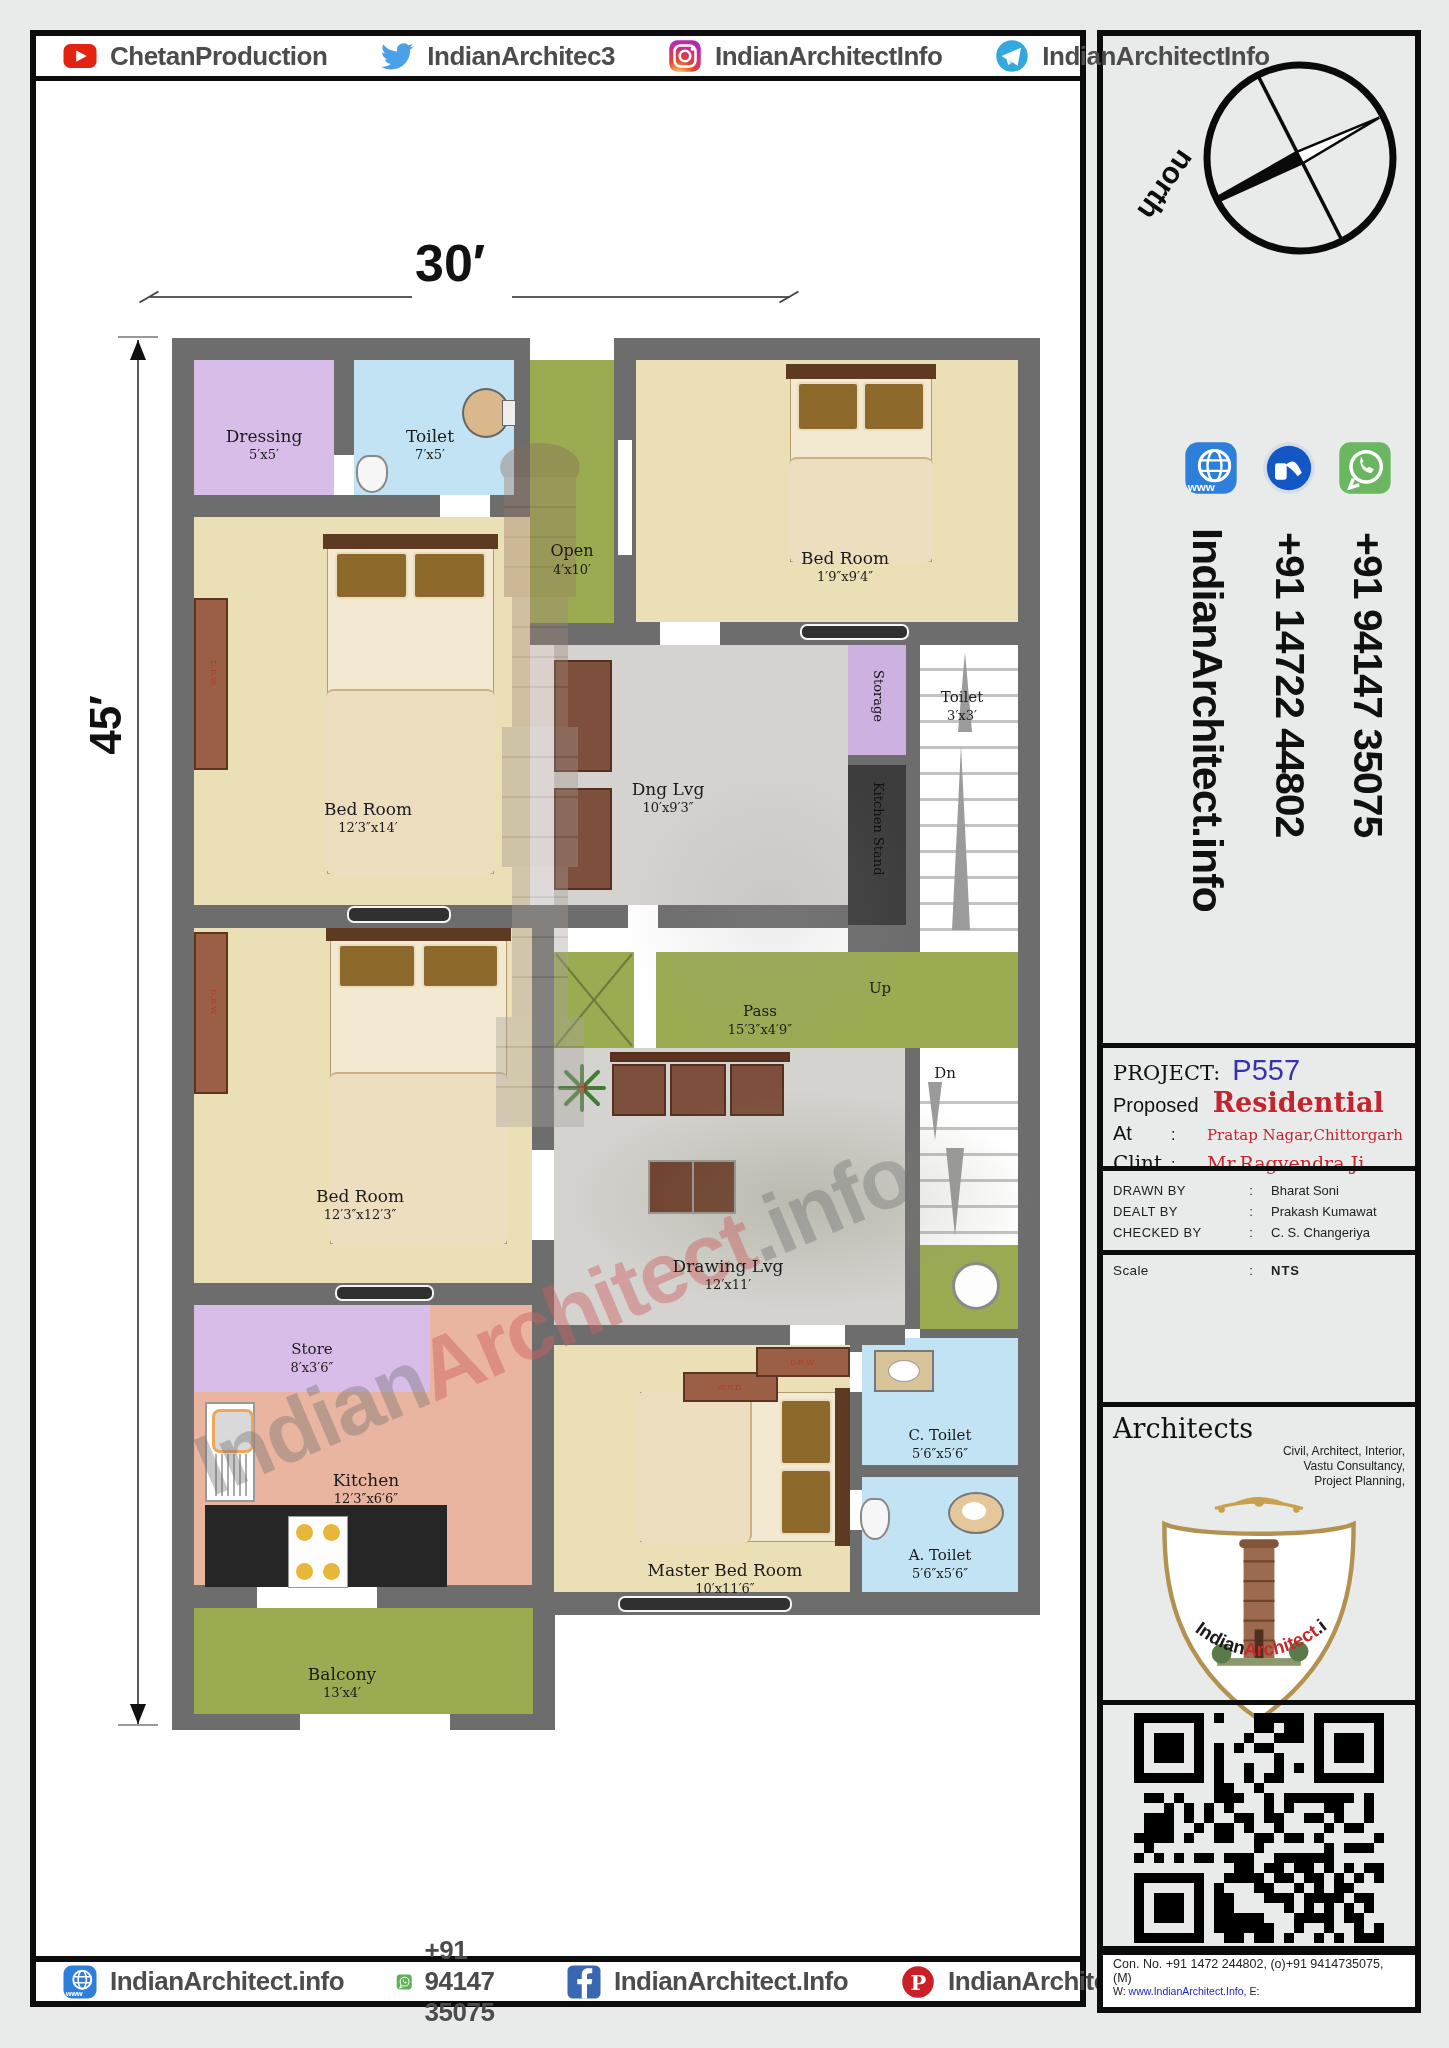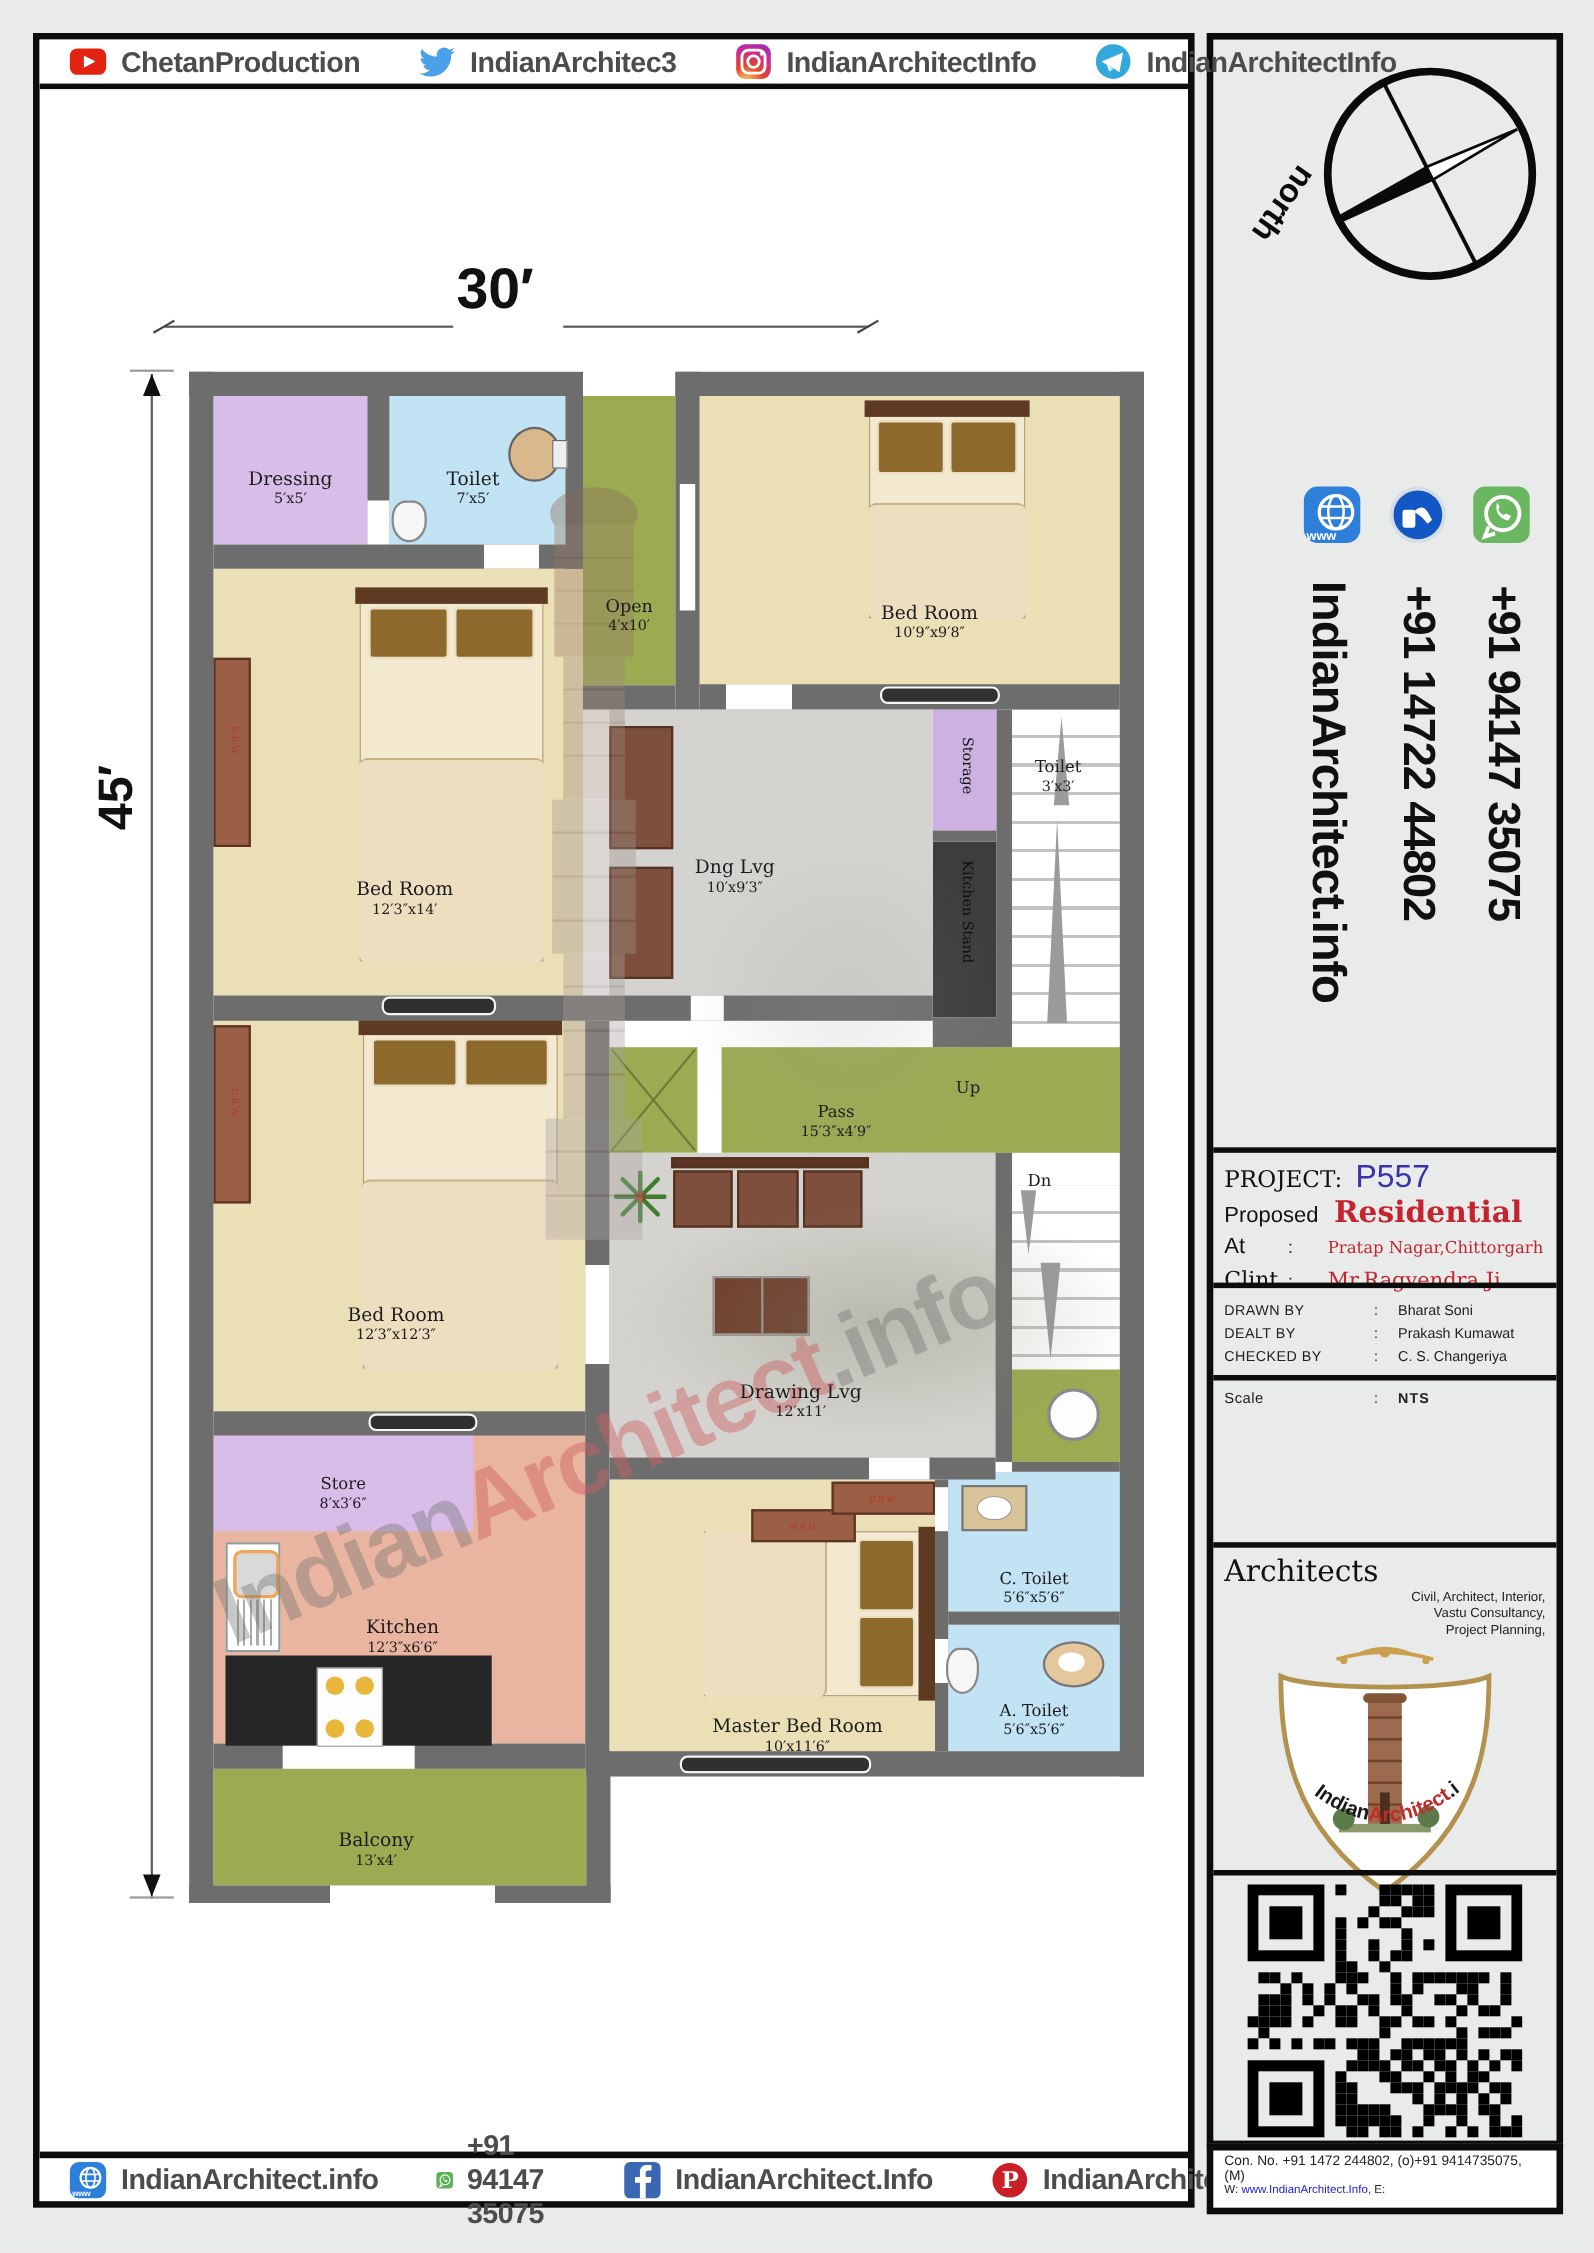--- a/index.html
+++ b/index.html
@@ -340,21 +340,21 @@
   <div class="rlabel" style="left:430px;top:432px;">
       <div class="rname">Toilet</div>
       <div class="rdim">7′x5′</div>
     </div>
   <div class="rlabel" style="left:572px;top:548px;">
       <div class="rname" style="font-size:16px;">Open</div>
       <div class="rdim">4′x10′</div>
     </div>
   <div class="rlabel" style="left:845px;top:554px;">
       <div class="rname">Bed Room</div>
-      <div class="rdim">10′9″x9′8″</div>
+      <div class="rdim">1′9″x9′4″</div>
     </div>
   <div class="vlabel" style="left:886px;top:670px;font-size:13px;color:#111;">Storage</div>
   <div class="rlabel" style="left:962px;top:694px;">
       <div class="rname" style="font-size:15px;">Toilet</div>
       <div class="rdim">3′x3′</div>
     </div>
   <div class="vlabel" style="left:886px;top:782px;font-size:13px;color:#101010;">Kitchen Stand</div>
   <div class="rlabel" style="left:668px;top:785px;">
       <div class="rname">Dng Lvg</div>
       <div class="rdim">10′x9′3″</div>

